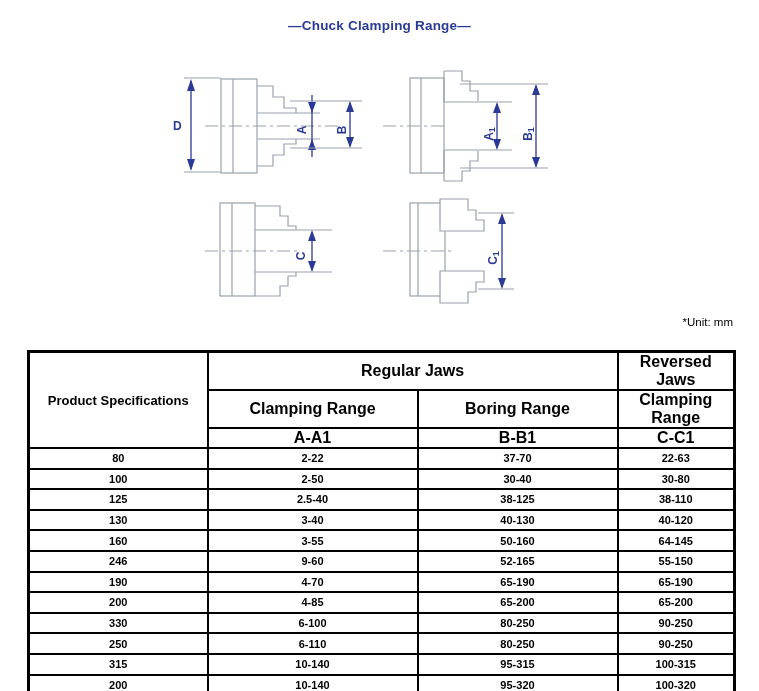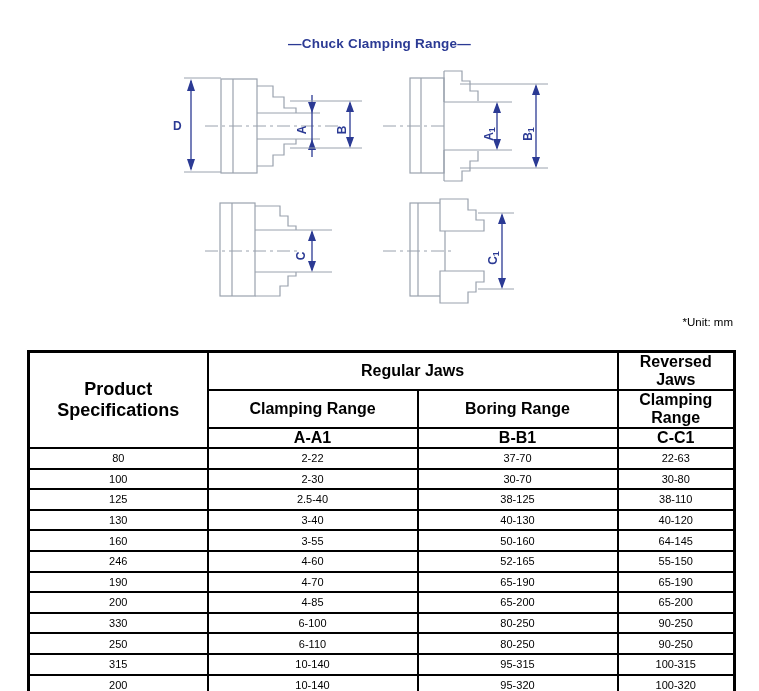--- a/index.html
+++ b/index.html
@@ -1,40 +1,40 @@
 <!DOCTYPE html>
 <html style="--navy: #2b3a94; --outline: #9aa2ae;"><head>
 <meta charset="utf-8">
 <style>
   html,body{margin:0;padding:0;background:#ffffff;}
   #page{position:relative;width:759px;height:691px;background:#fff;overflow:hidden;
         font-family:"Liberation Sans",sans-serif;}
   
-  .title{position:absolute;top:36px;left:0;width:759px;text-align:center;
+  .title{position:absolute;top:18px;left:0;width:759px;text-align:center;
          color:var(--navy);font-size:13.5px;font-weight:bold;letter-spacing:.2px;}
   
   #diagrams{position:absolute;top:0;left:0;}
   .outline{stroke:var(--outline);stroke-width:1.2;fill:none;}
   .outline-closed{stroke:var(--outline);stroke-width:1.2;fill:#ffffff;}
   .centerline{stroke:var(--outline);stroke-width:1;fill:none;stroke-dasharray:13 4 3 4;}
   .ext{stroke:var(--outline);stroke-width:1;fill:none;}
   .dim{stroke:var(--navy);stroke-width:1.3;fill:none;}
   .dimhead{fill:var(--navy);stroke:none;}
   .dimlabel{fill:var(--navy);font-size:12px;font-weight:bold;
             font-family:"Liberation Sans",sans-serif;}
   .sub{font-size:9px;}
   
   .unit-note{position:absolute;top:316px;right:26px;font-size:11.5px;color:#000;}
   
   #spec-table-wrap{position:absolute;top:350px;left:27px;width:706px;}
   table{border-collapse:collapse;width:706px;table-layout:fixed;border:3px solid #000;}
   th,td{border:2px solid #000;text-align:center;vertical-align:middle;padding:0;color:#000;}
   thead th{font-size:16px;font-weight:bold;height:18px;}
-  thead th.prod{font-size:18px;}
-  tbody td{font-size:11px;font-weight:normal;height:18.6px;}
+  thead th.prod{font-size:13px;}
+  tbody td{font-size:11px;font-weight:bold;height:18.6px;}
 </style>
 </head>
 <body>
 
 <div id="page">
 
   <div class="title">—Chuck Clamping Range—</div>
 
   <svg id="diagrams" width="759" height="345" viewBox="0 0 759 345">
 
@@ -179,22 +179,22 @@
       </thead>
       <tbody>
           <tr>
             <td>80</td>
             <td>2-22</td>
             <td>37-70</td>
             <td>22-63</td>
           </tr>
           <tr>
             <td>100</td>
-            <td>2-30</td>
-            <td>30-70</td>
+            <td>2-50</td>
+            <td>30-40</td>
             <td>30-80</td>
           </tr>
           <tr>
             <td>125</td>
             <td>2.5-40</td>
             <td>38-125</td>
             <td>38-110</td>
           </tr>
           <tr>
             <td>130</td>
@@ -203,21 +203,21 @@
             <td>40-120</td>
           </tr>
           <tr>
             <td>160</td>
             <td>3-55</td>
             <td>50-160</td>
             <td>64-145</td>
           </tr>
           <tr>
             <td>246</td>
-            <td>4-60</td>
+            <td>9-60</td>
             <td>52-165</td>
             <td>55-150</td>
           </tr>
           <tr>
             <td>190</td>
             <td>4-70</td>
             <td>65-190</td>
             <td>65-190</td>
           </tr>
           <tr>

